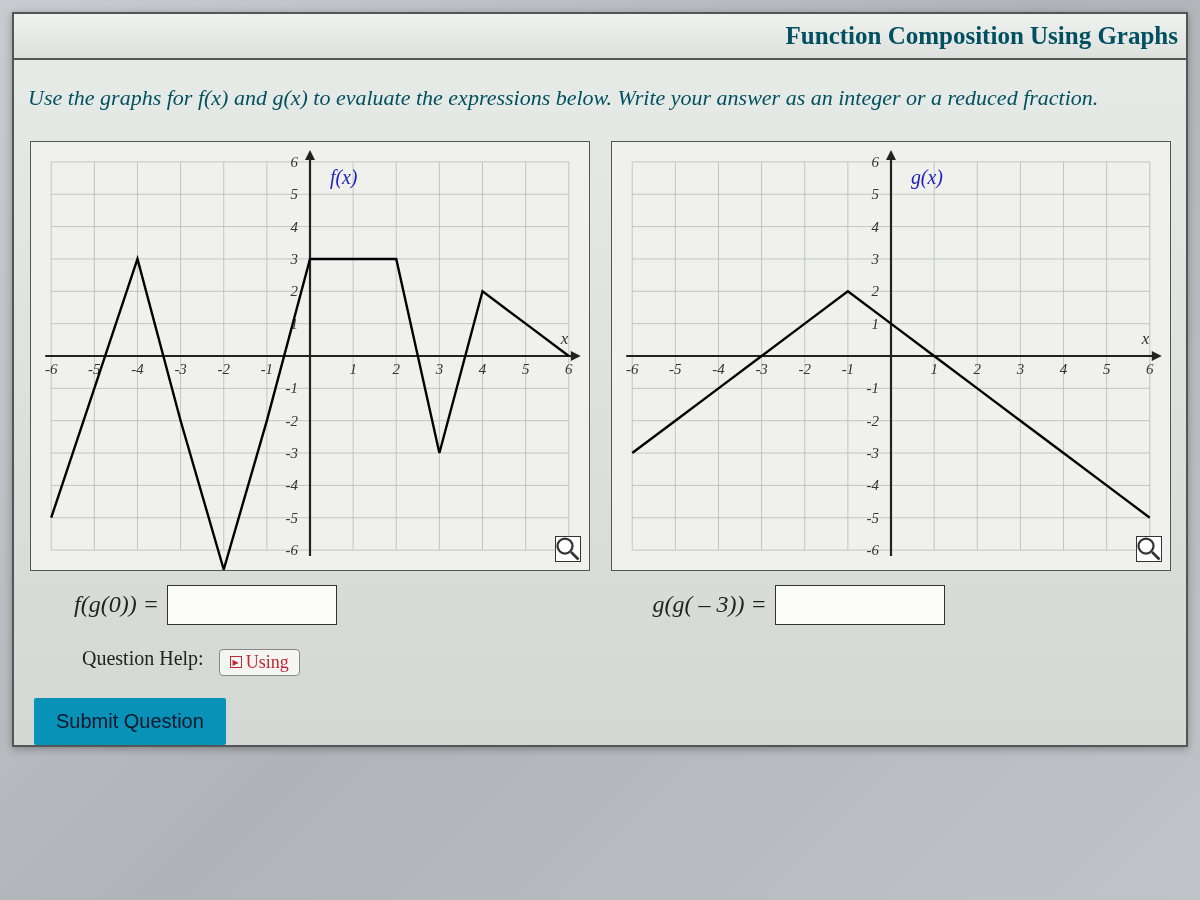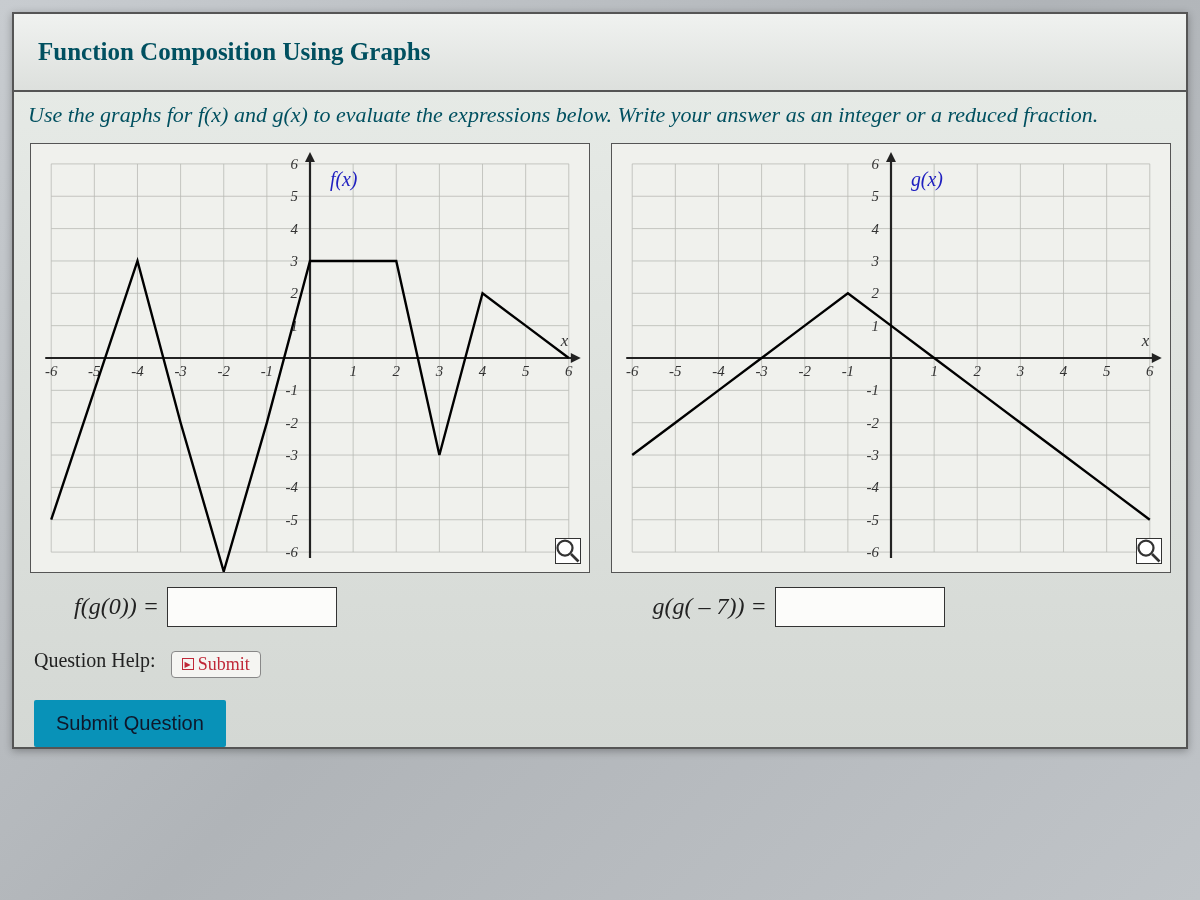--- a/index.html
+++ b/index.html
@@ -11,30 +11,30 @@
     padding: 12px;
     position: relative;
     overflow: hidden;
   }
   .outer-panel {
     border: 2px solid #555;
     background: linear-gradient(180deg, #e8ece8 0%, #d4d8d4 100%);
     box-shadow: inset 0 1px 0 #fff, 0 2px 8px rgba(0,0,0,0.3);
   }
   .title-bar {
-    text-align: left;
-    padding: 24px;
+    text-align: right;
+    padding: 8px;
     font-weight: bold;
     font-size: 25px;
     color: #005060;
     border-bottom: 2px solid #555;
     background: linear-gradient(180deg, #f0f2f0 0%, #dde0dd 100%);
   }
   .instructions {
-    padding: 8px 14px;
+    padding: 23px 14px;
     font-size: 22px;
     font-style: italic;
     color: #005060;
     line-height: 1.4;
   }
   .instructions .fn { font-style: italic; }
   .graphs-row {
     display: flex;
     justify-content: space-around;
     padding: 4px 10px 8px;
@@ -74,20 +74,21 @@
     height: 40px;
     border: 1.6px solid #333;
     background: #fcfcfa;
     padding: 0 8px;
     font-size: 22px;
   }
   .help-row {
     padding: 12px 20px 18px;
     font-size: 20px;
     color: #222;
+    margin-left: 48px;
   }
   .video-btn {
     display: inline-flex;
     align-items: center;
     gap: 4px;
     color: #c02838;
     background: #f5f5f2;
     border: 1.5px solid #888;
     border-radius: 4px;
     padding: 2px 10px;
@@ -272,29 +273,29 @@
 
   <div class="answers-row">
     <div class="answers-col">
       <div class="answer-line">
         <span class="label">f(g(0)) =</span>
         <input class="answer-box" type="text" value="" style="">
       </div>
     </div>
     <div class="answers-col">
       <div class="answer-line">
-        <span class="label">g(g( – 7)) =</span>
+        <span class="label">g(g( – 3)) =</span>
         <input class="answer-box" type="text" value="" style="">
       </div>
     </div>
   </div>
 
   <div class="help-row">
     <span>Question Help:</span>
     &nbsp;
     <span class="video-btn">
       <span class="play">▶</span>
-      <span>Submit</span>
+      <span>Using</span>
     </span>
   </div>
 
   <button class="submit-btn">Submit Question</button>
 </div>
 
 </body></html>

